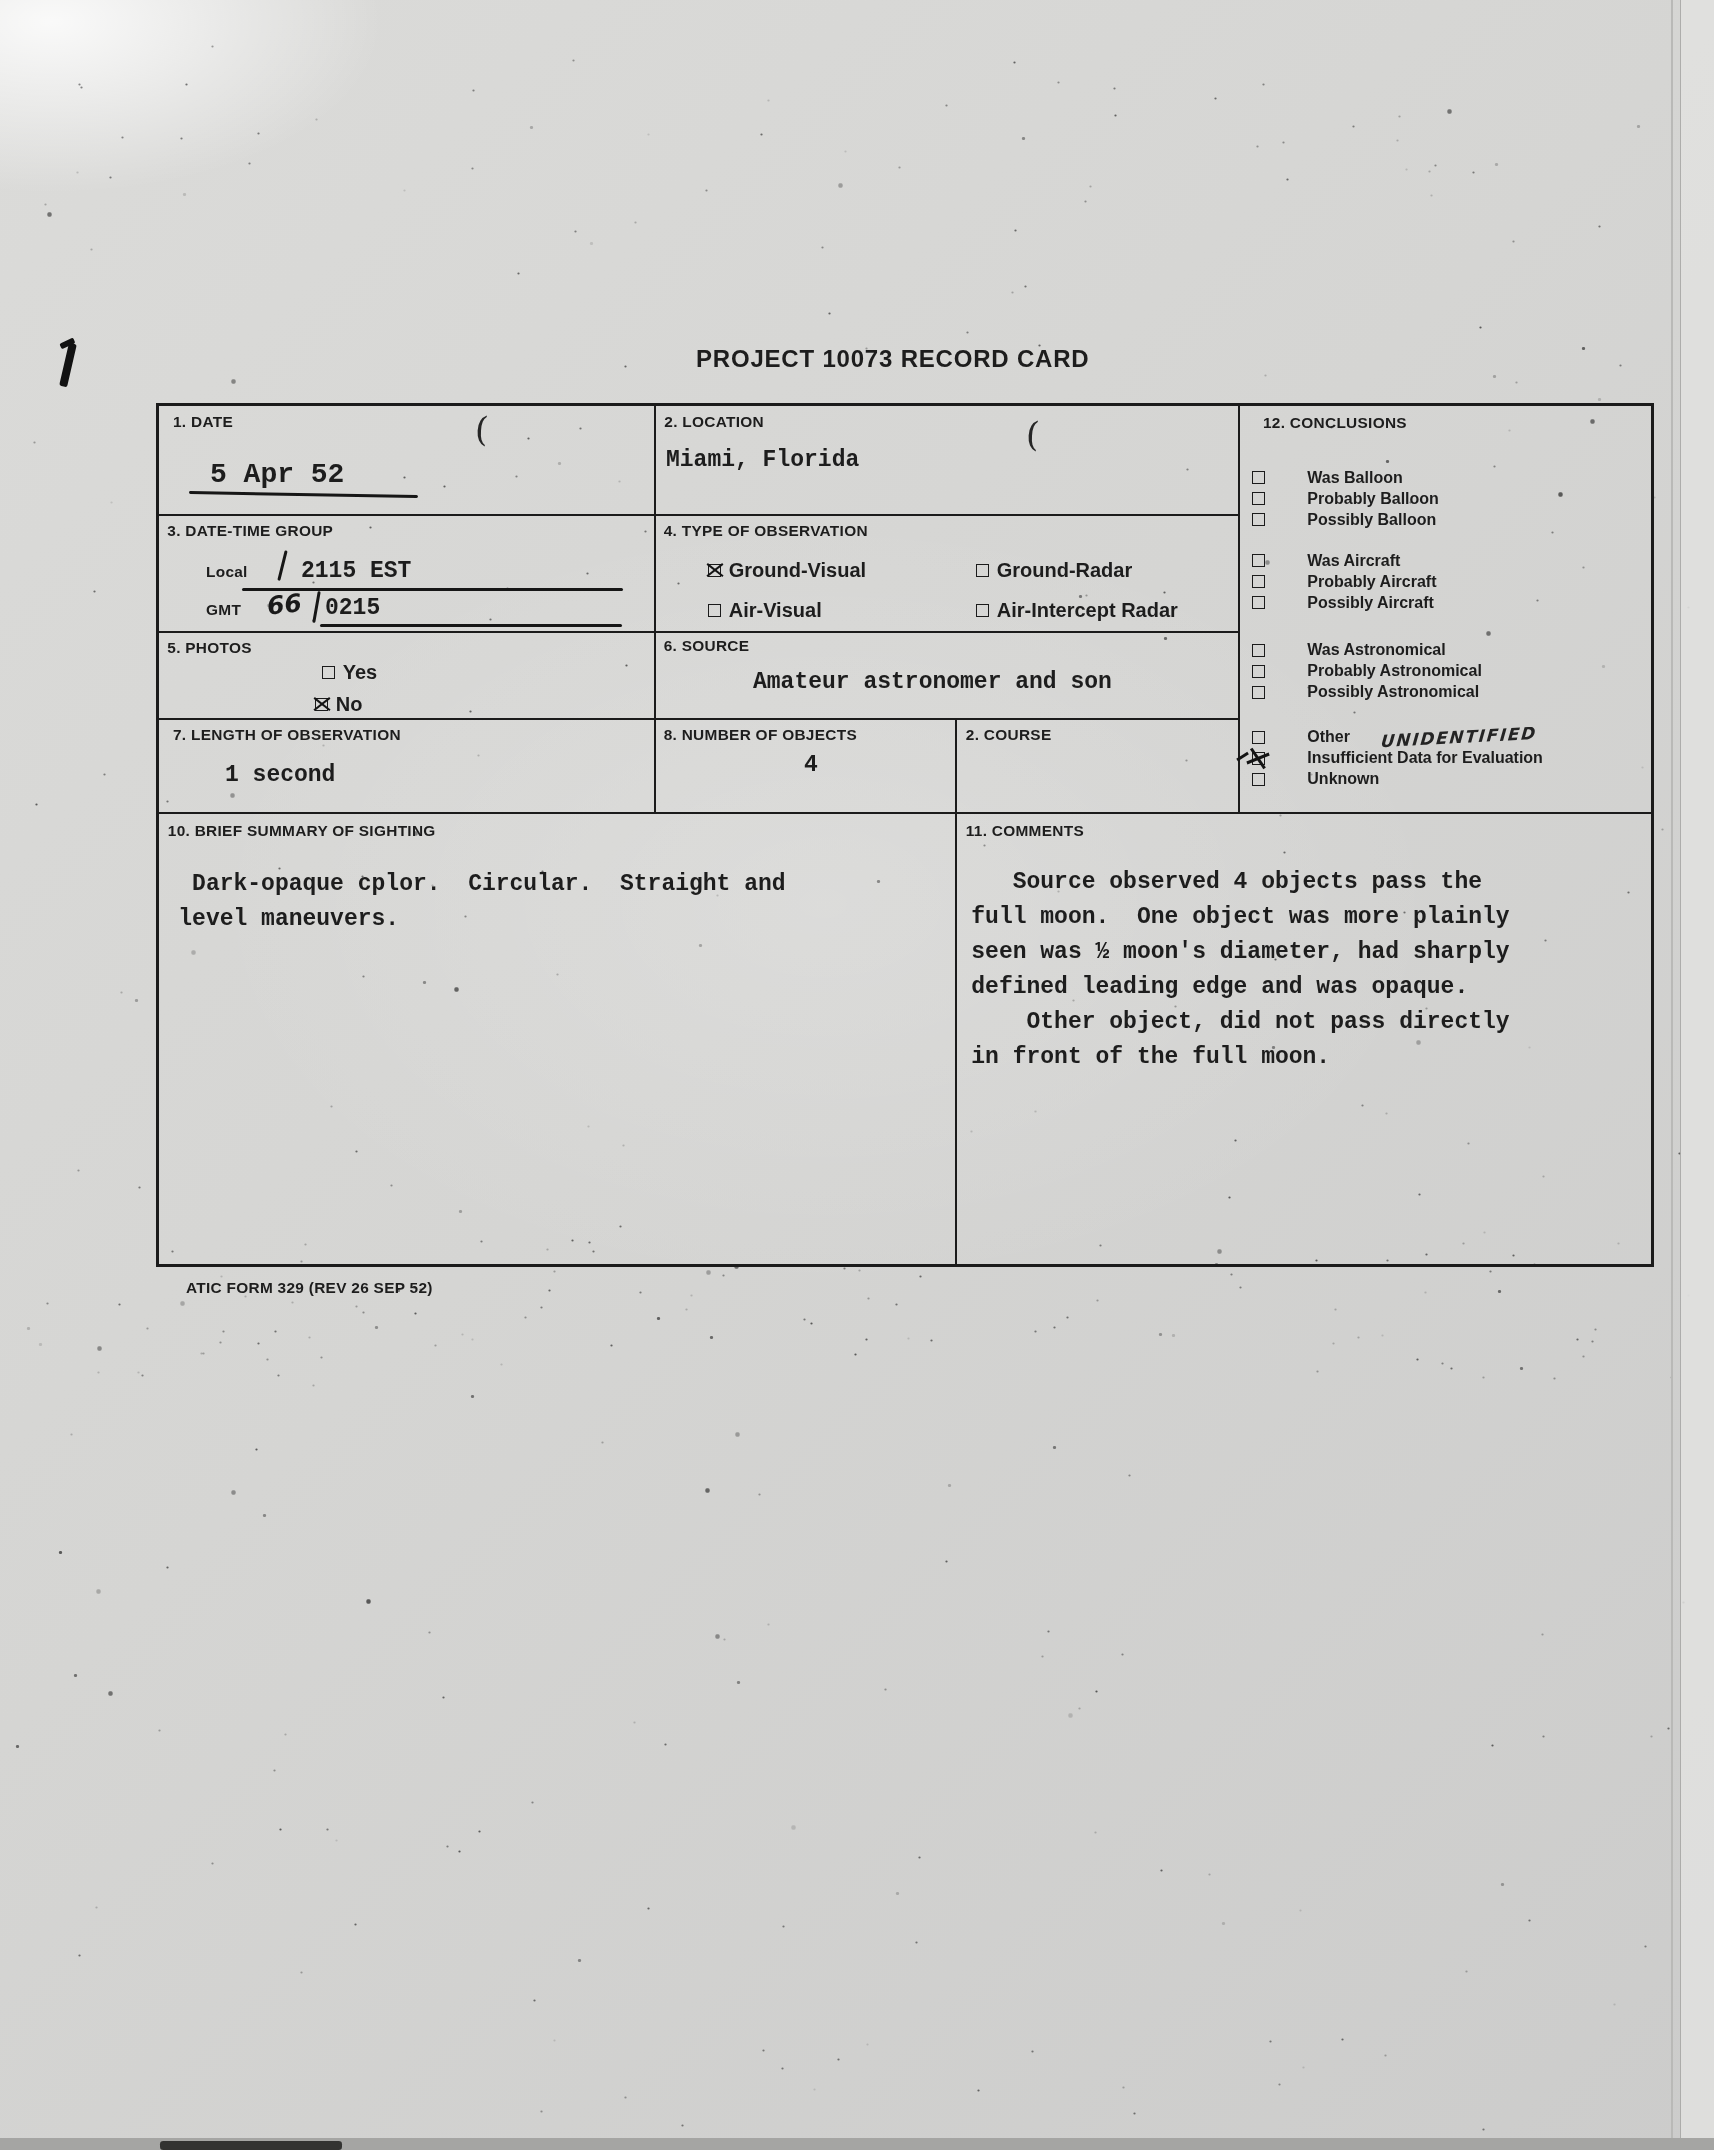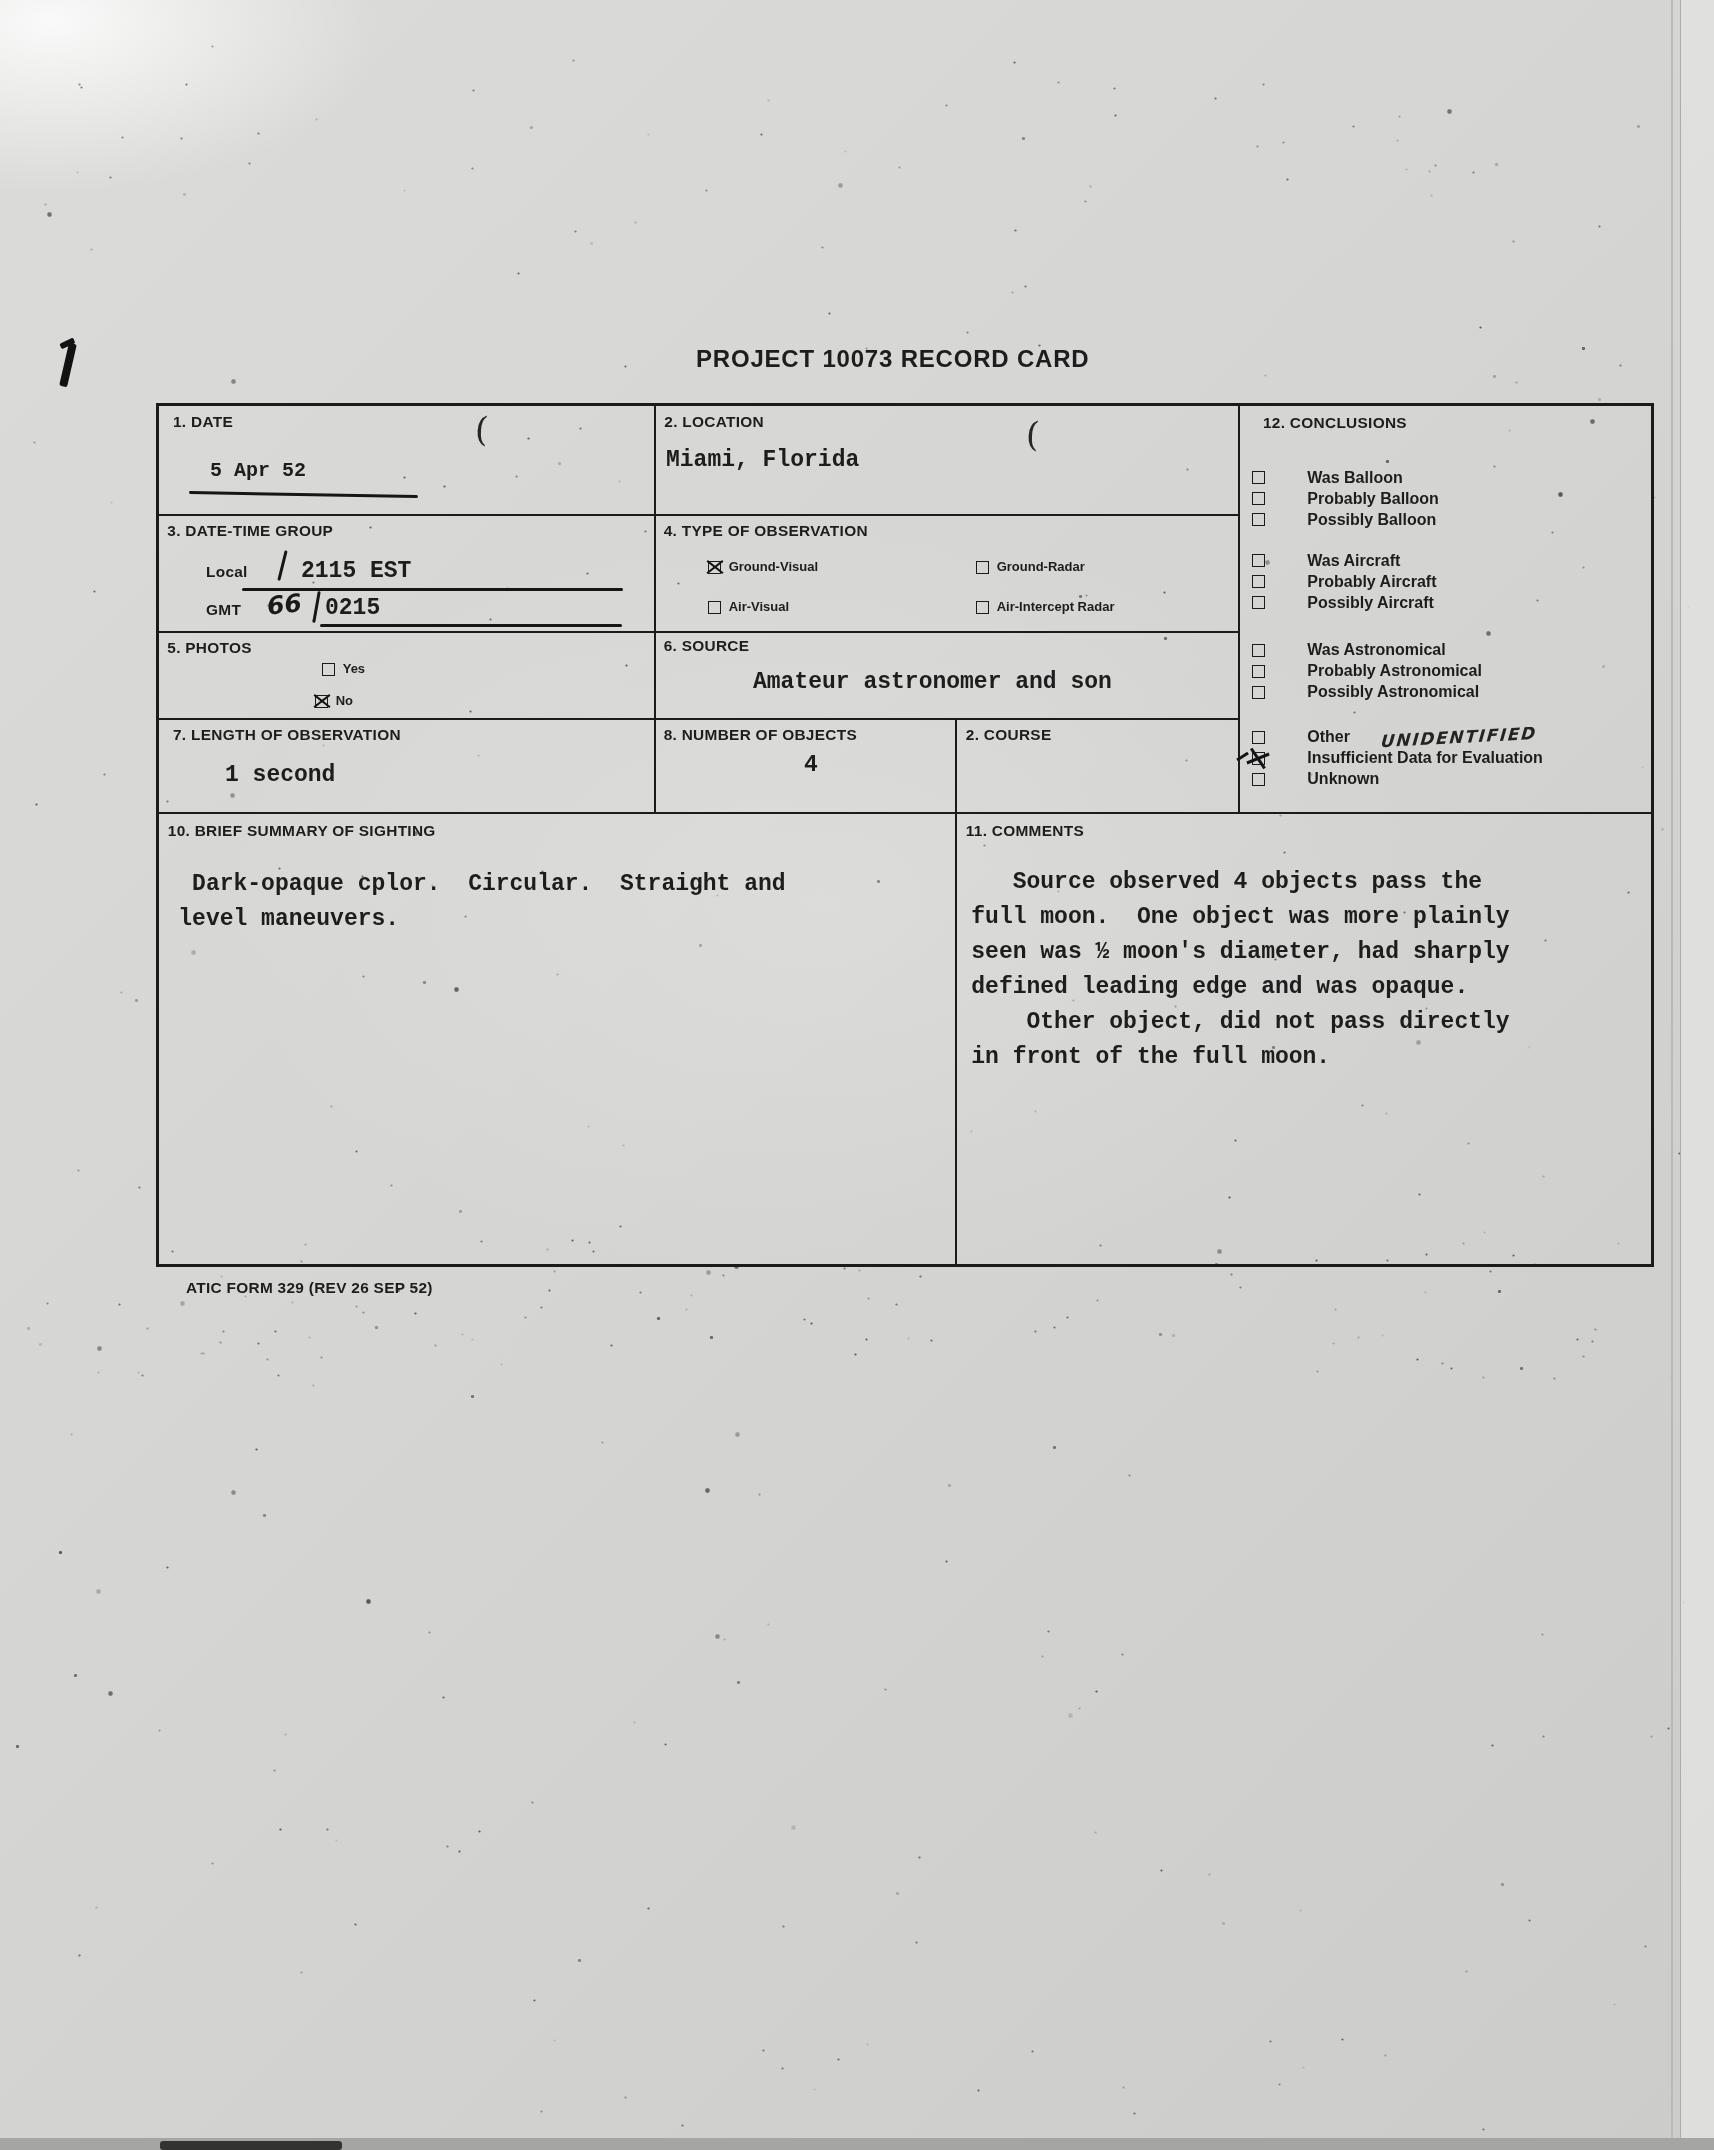--- a/index.html
+++ b/index.html
@@ -23,34 +23,34 @@
     letter-spacing:0.8px; white-space:nowrap; }
 
   .card { position:absolute; left:156px; top:403px; width:1492px; height:858px;
     border:3.9px solid #1b1b1b; }
   .vline, .hline { position:absolute; background:#1b1b1b; }
 
   .cell { position:absolute; }
   .lbl { position:absolute; font-weight:700; font-size:15.4px; letter-spacing:0.3px; white-space:nowrap; }
   .type { position:absolute; font-family:"Liberation Mono","DejaVu Sans Mono",monospace;
     font-weight:700; font-size:23px; white-space:pre; }
-  .type.big { font-size:20px; }
+  .type.big { font-size:28px; }
   .multiline { line-height:35px; }
 
   .cb { width:11px; height:11px; border:1.7px solid #1b1b1b; position:relative; flex:none; display:inline-block; }
   .cb.checked::before, .cb.checked::after { content:""; position:absolute; left:-3.9px; top:4.4px;
     width:20px; height:2.2px; background:#141414; }
   .cb.checked::before { transform:rotate(38deg); }
   .cb.checked::after  { transform:rotate(-38deg); }
   .cb.hand.checked::before { transform:rotate(56deg); width:24px; left:-6.6px; height:2.8px; }
   .cb.hand.checked::after  { transform:rotate(-22deg); width:24px; left:-6.6px; height:2.8px; }
   .cb.hand.checked .tail { position:absolute; left:-16.6px; top:2.2px; width:13.2px; height:2.8px;
     background:#141414; transform:rotate(-32deg); }
 
-  .opt { position:absolute; display:flex; align-items:flex-end; font-weight:700; font-size:13px; white-space:nowrap; }
+  .opt { position:absolute; display:flex; align-items:center; font-weight:700; font-size:20px; white-space:nowrap; }
   .opt .cb { margin-right:7.7px; }
 
   .citems { position:absolute; left:12px; top:61px; display:flex; flex-direction:column; }
   .citem { display:flex; align-items:center; height:21px; font-weight:700; font-size:16px; white-space:nowrap;gap:28px; }
   .citem .cb { margin-right:14.3px; }
   .citem.g2 { margin-top:20px; }
   .citem.g3 { margin-top:26.5px; }
   .citem.g4 { margin-top:24px; }
 
   .handwriting { font-family:"DejaVu Sans", sans-serif; font-style:italic; font-weight:600;

